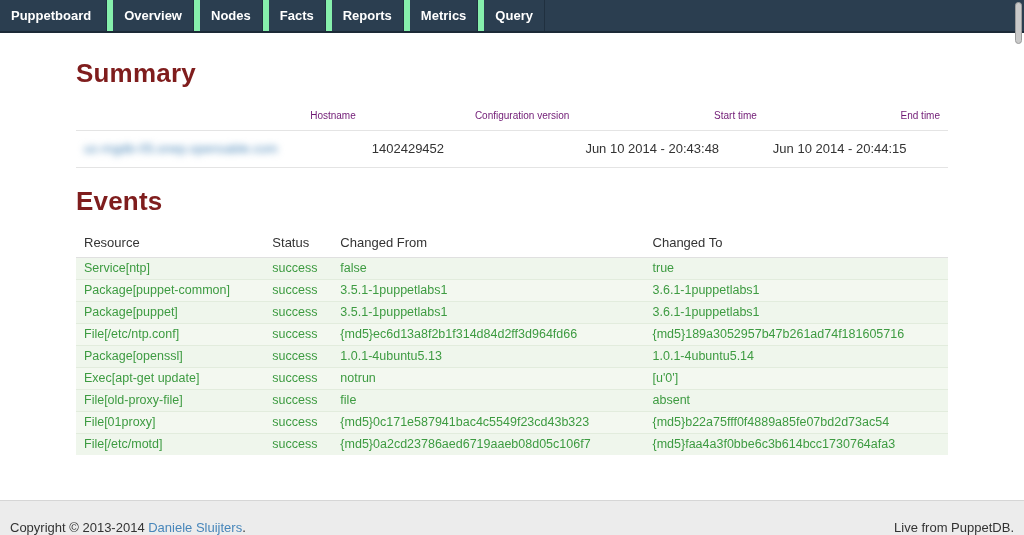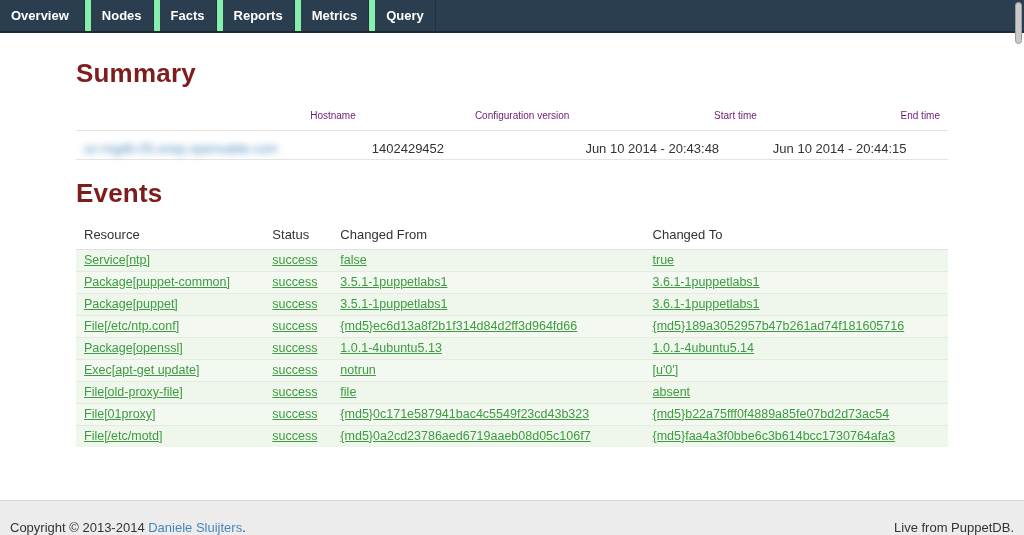--- a/index.html
+++ b/index.html
@@ -67,21 +67,21 @@
     text-align: right;
     font-weight: 400;
     font-size: 10px;
     color: #701a75;
     padding: 8px 8px 9px 8px;
     border-bottom: 1px solid #e4e4e4;
   }
   .summary-table td {
     text-align: left;
     font-size: 13px;
-    padding: 10px 8px 3px 8px;
+    padding: 10px 8px 11px 8px;
     border-bottom: 1px solid #e4e4e4;
   }
   .col-hostname { width: 33%; }
   .col-configver { width: 24.5%; margin-top: 40px; }
   .col-start { width: 21.5%; }
   .col-end { width: 21%; }
   .hostname-link {
     color: #4a87b9;
     text-decoration: none;
     filter: blur(3.5px);
@@ -98,21 +98,20 @@
     border-bottom: 1px solid #e0e0e0;
   }
   .events-table td {
     font-size: 12.5px;
     color: #3d9b41;
     padding: 3px 8px 4px 8px;
     background: #eff6ec;
     border-bottom: 1px solid #e2ecdd;
     overflow: hidden;
     white-space: nowrap;
-    text-decoration: underline;
   }
   .events-table tbody tr:nth-child(even) td { background: #f3f8f0; }
   .events-table tbody tr:last-child td { border-bottom: none; }
   .col-resource { width: 21.6%; }
   .col-status { width: 7.8%; margin-left: 18px; }
   .col-from { width: 35.8%; }
   .col-to { width: 34.8%; }
 
   
   footer {
@@ -126,20 +125,21 @@
     padding: 0 10px;
     font-size: 13px;
     color: #333;
   }
   .footer-link { color: #4786ba; text-decoration: none; cursor: pointer; }
 </style>
 </head>
 <body>
 
 <nav class="navbar">
+  <a class="nav-item">Puppetboard</a>
   <a class="nav-item">Overview</a>
   <a class="nav-item">Nodes</a>
   <a class="nav-item">Facts</a>
   <a class="nav-item">Reports</a>
   <a class="nav-item">Metrics</a>
   <a class="nav-item">Query</a>
   <div class="scrollbar-thumb"></div>
 </nav>
 
 <div class="content">

